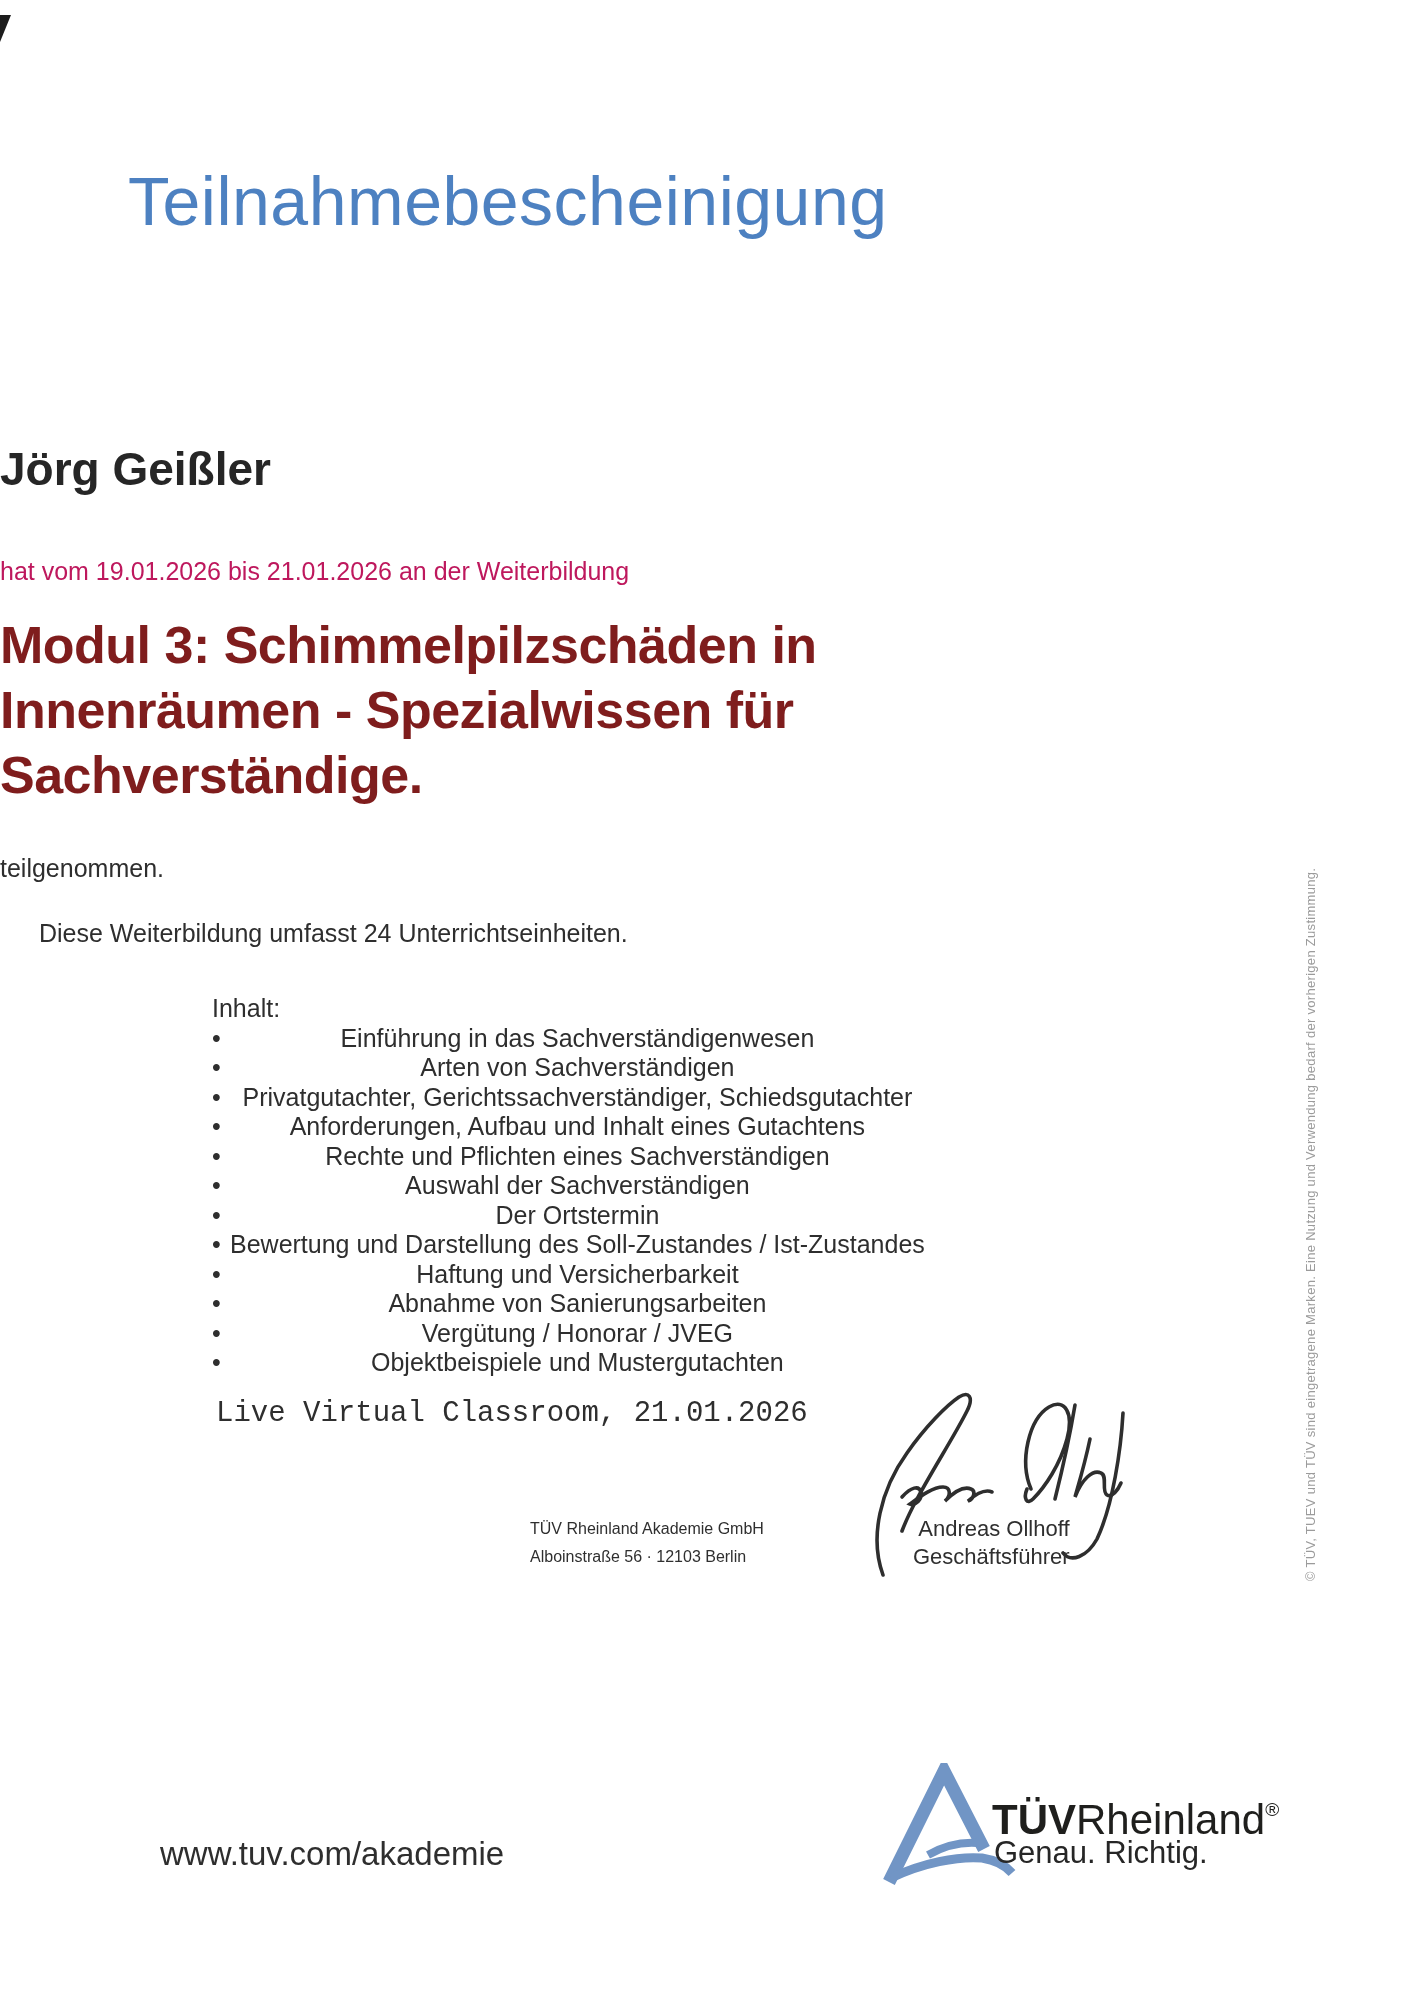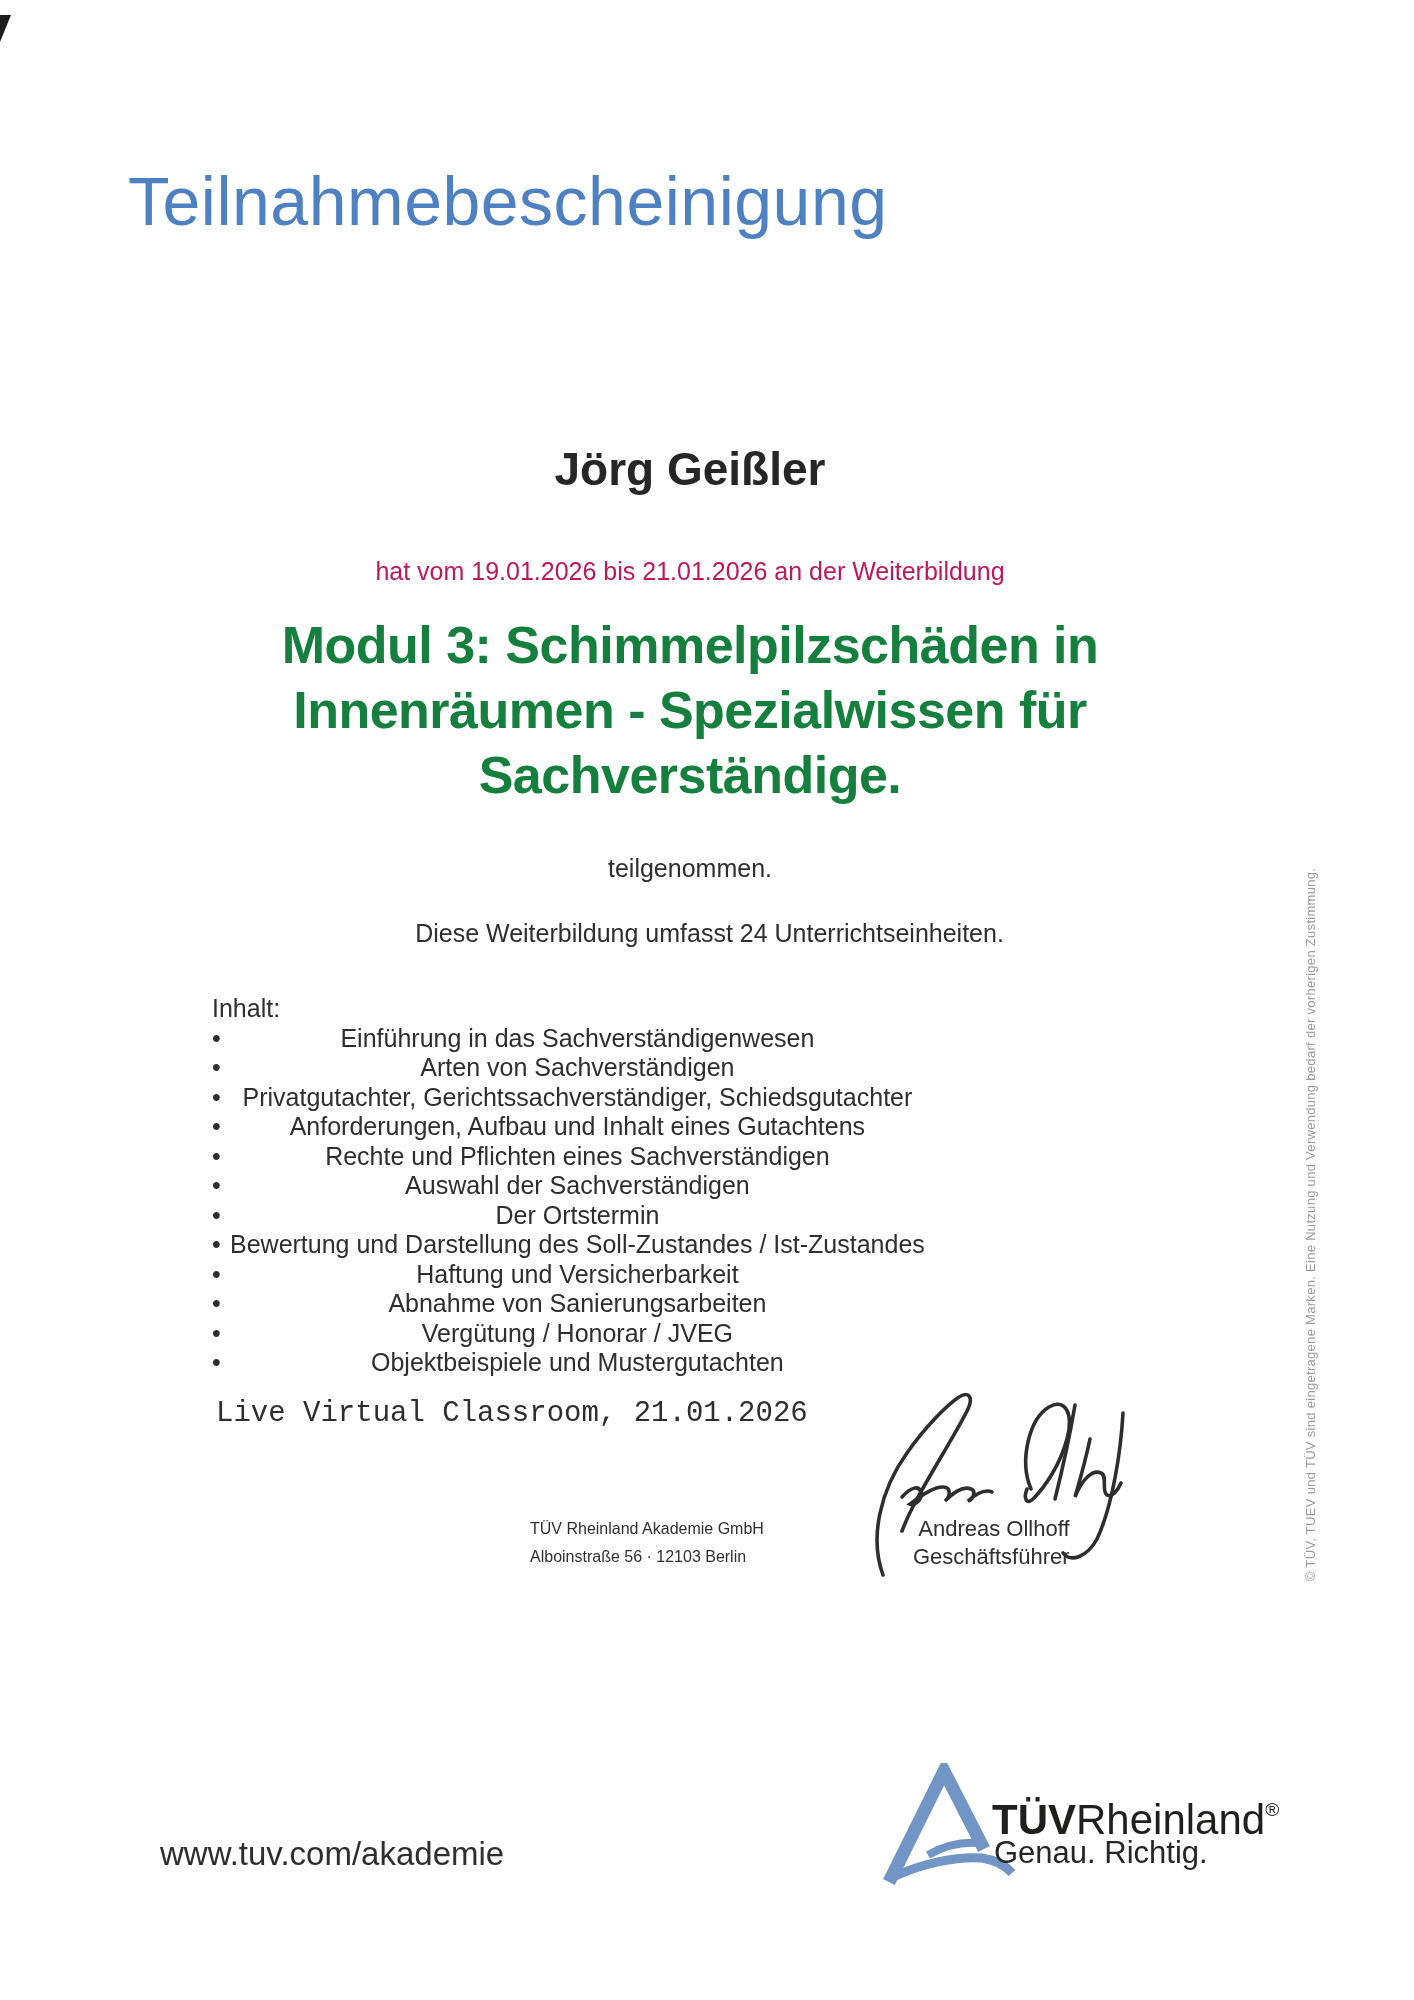--- a/index.html
+++ b/index.html
@@ -11,24 +11,24 @@
   }
   .corner-mark {
     position:absolute; left:0; top:0; width:11px; height:27px; background:#1c1c1c;
     clip-path:polygon(0 0,100% 0,0 100%);
   }
   .doc-title {
     position:absolute; left:128px; top:152px;
     font-size:68px; line-height:68px; font-weight:400; letter-spacing:0.5px;
     color:#4d81c1; white-space:nowrap;
   }
-  .center-col { position:absolute; left:0; width:1380px; text-align:center; }
+  .center-col { position:absolute; left:0; width:1380px; }
   .participant { top:428px; font-size:46px; line-height:52px; font-weight:bold; color:#262626; }
   .intro { top:540px; font-size:25px; line-height:32px; color:#be185d; }
-  .course-title { top:598px; font-size:52px; line-height:65px; font-weight:bold; letter-spacing:-0.5px; color:#15803d; }
+  .course-title { top:598px; font-size:52px; line-height:65px; font-weight:bold; letter-spacing:-0.5px; color:#7f1d1d; }
   .participation { top:838px; font-size:25px; line-height:30px; }
   .scope { top:903px; font-size:25px; line-height:30px;padding-left:39px; }
   .content-block { position:absolute; left:212px; top:979px; font-size:25px; line-height:29.5px; color:#2e2e2e; }
   .content-list { list-style:none; margin-top:0; }
   .content-list li { position:relative; padding-left:18px; white-space:nowrap;text-align:center; }
   .content-list li::before { content:"\2022"; position:absolute; left:0; top:0; }
   .location-date { position:absolute; left:216px; top:1384px; font-size:29px; line-height:30px;font-family:Liberation Mono, monospace; }
   .issuer { position:absolute; left:530px; top:1500px; font-size:16px; line-height:28px; color:#2f2f2f; }
   .signatory { position:absolute; left:913px; top:1500px; font-size:22px; line-height:28px; color:#2f2f2f;text-align:right; }
   .signature-svg { position:absolute; left:855px; top:1362px; width:310px; height:205px; }

